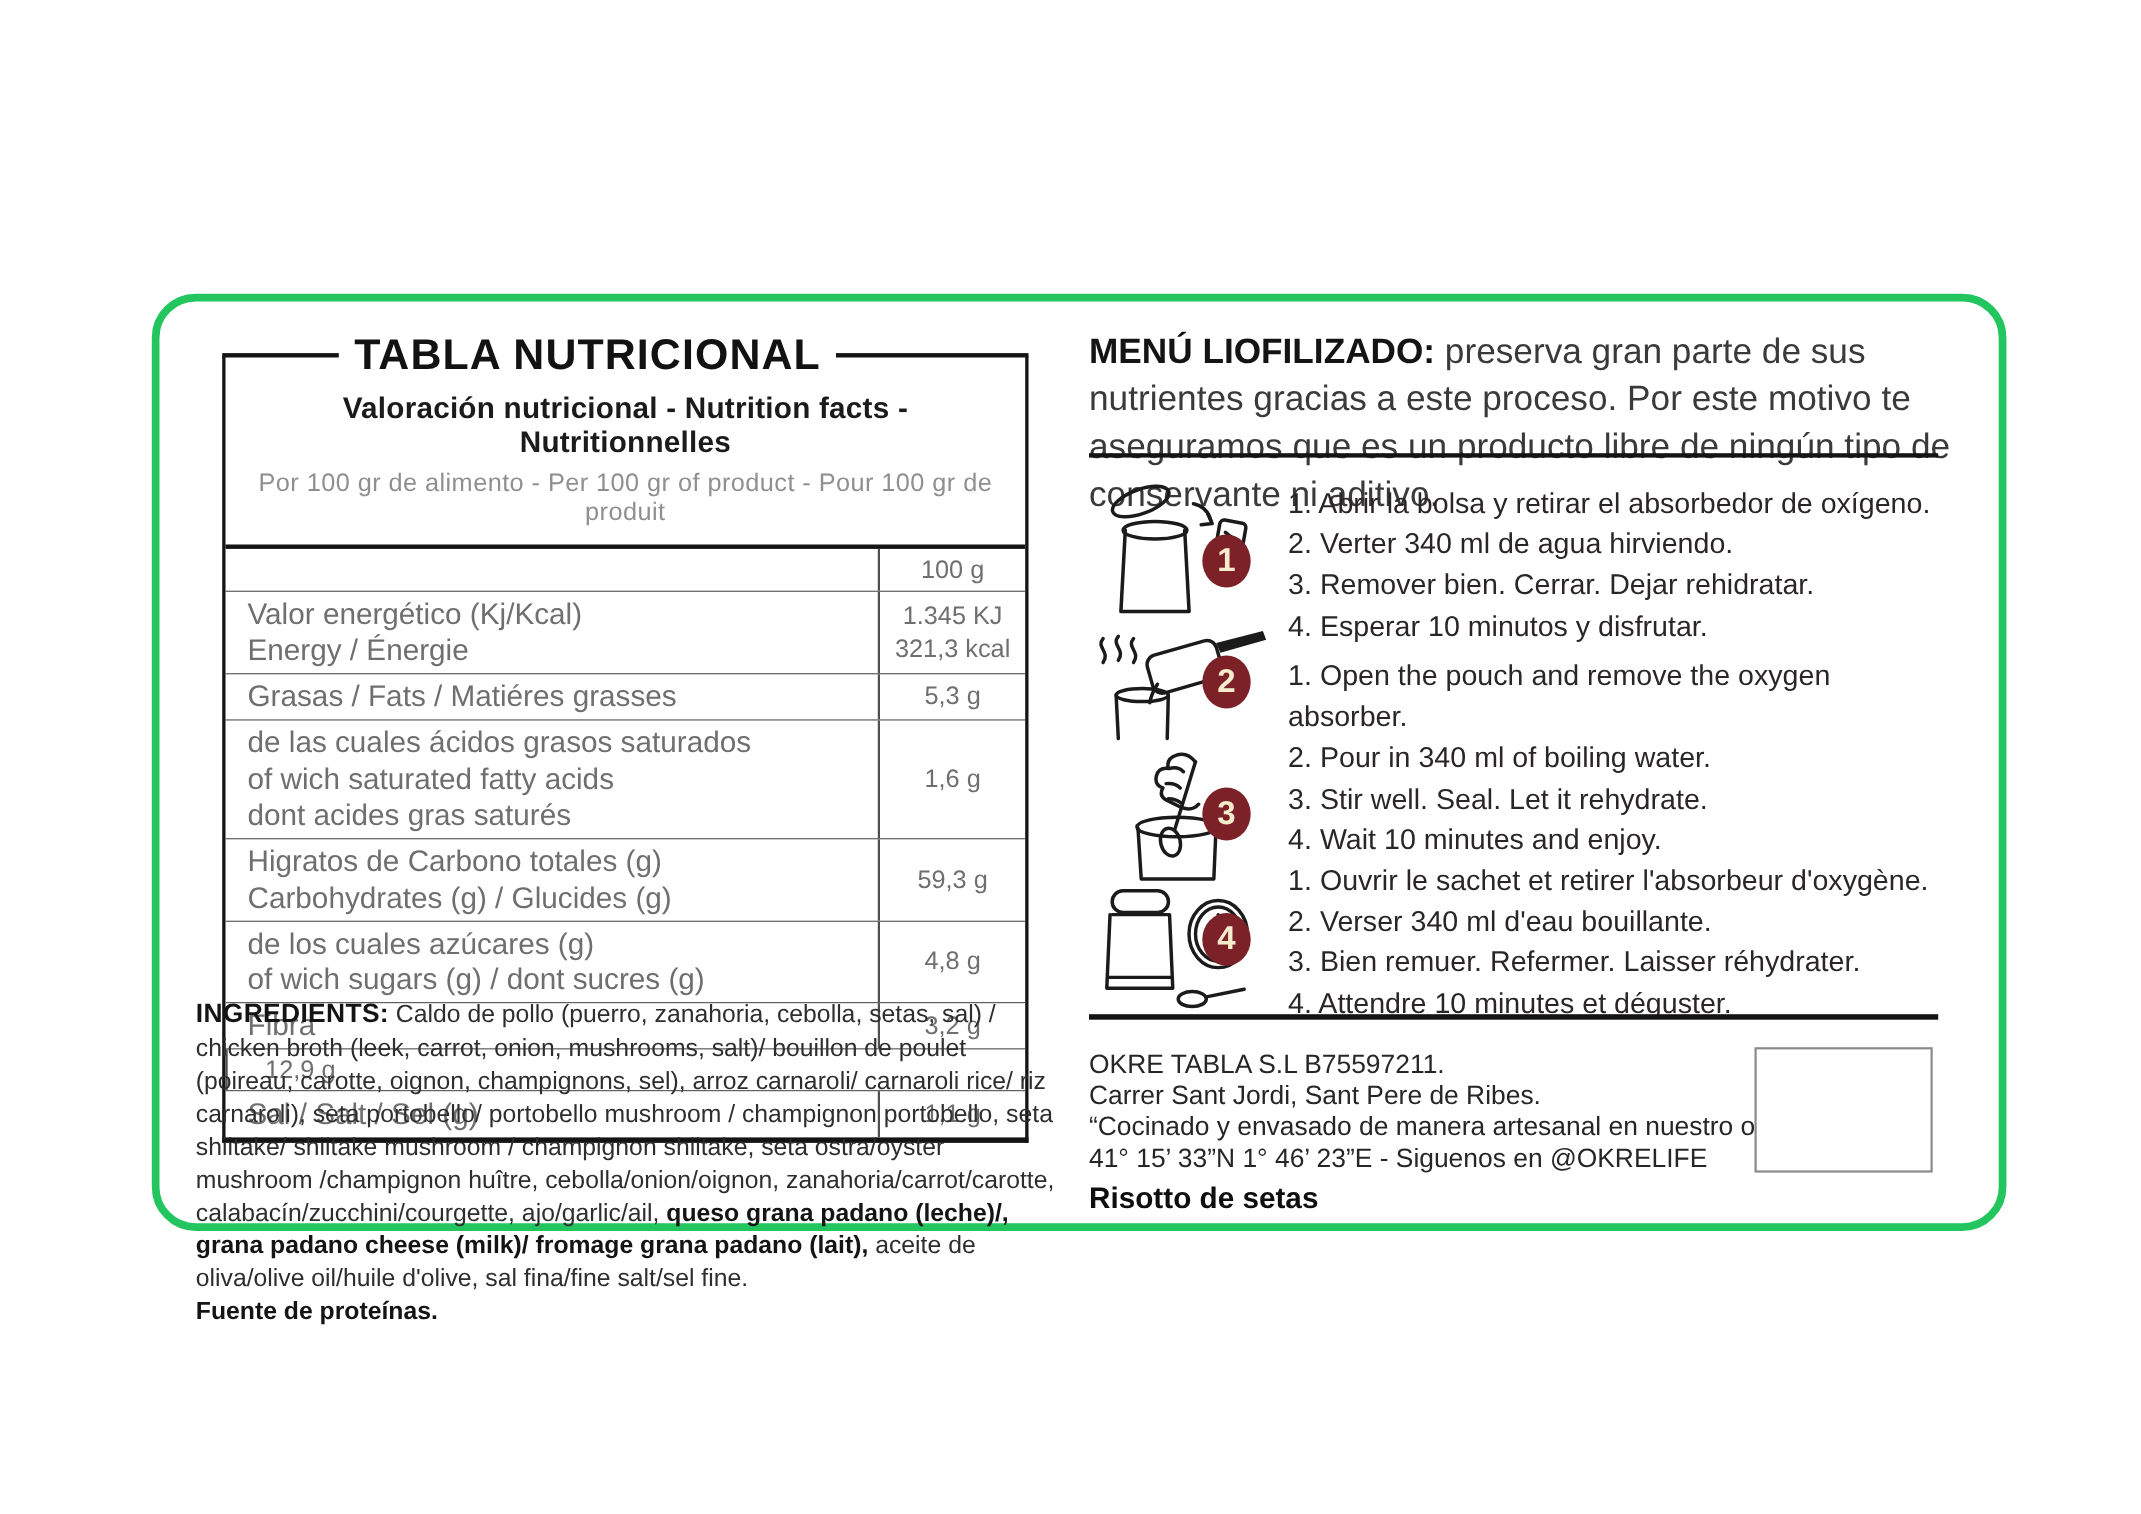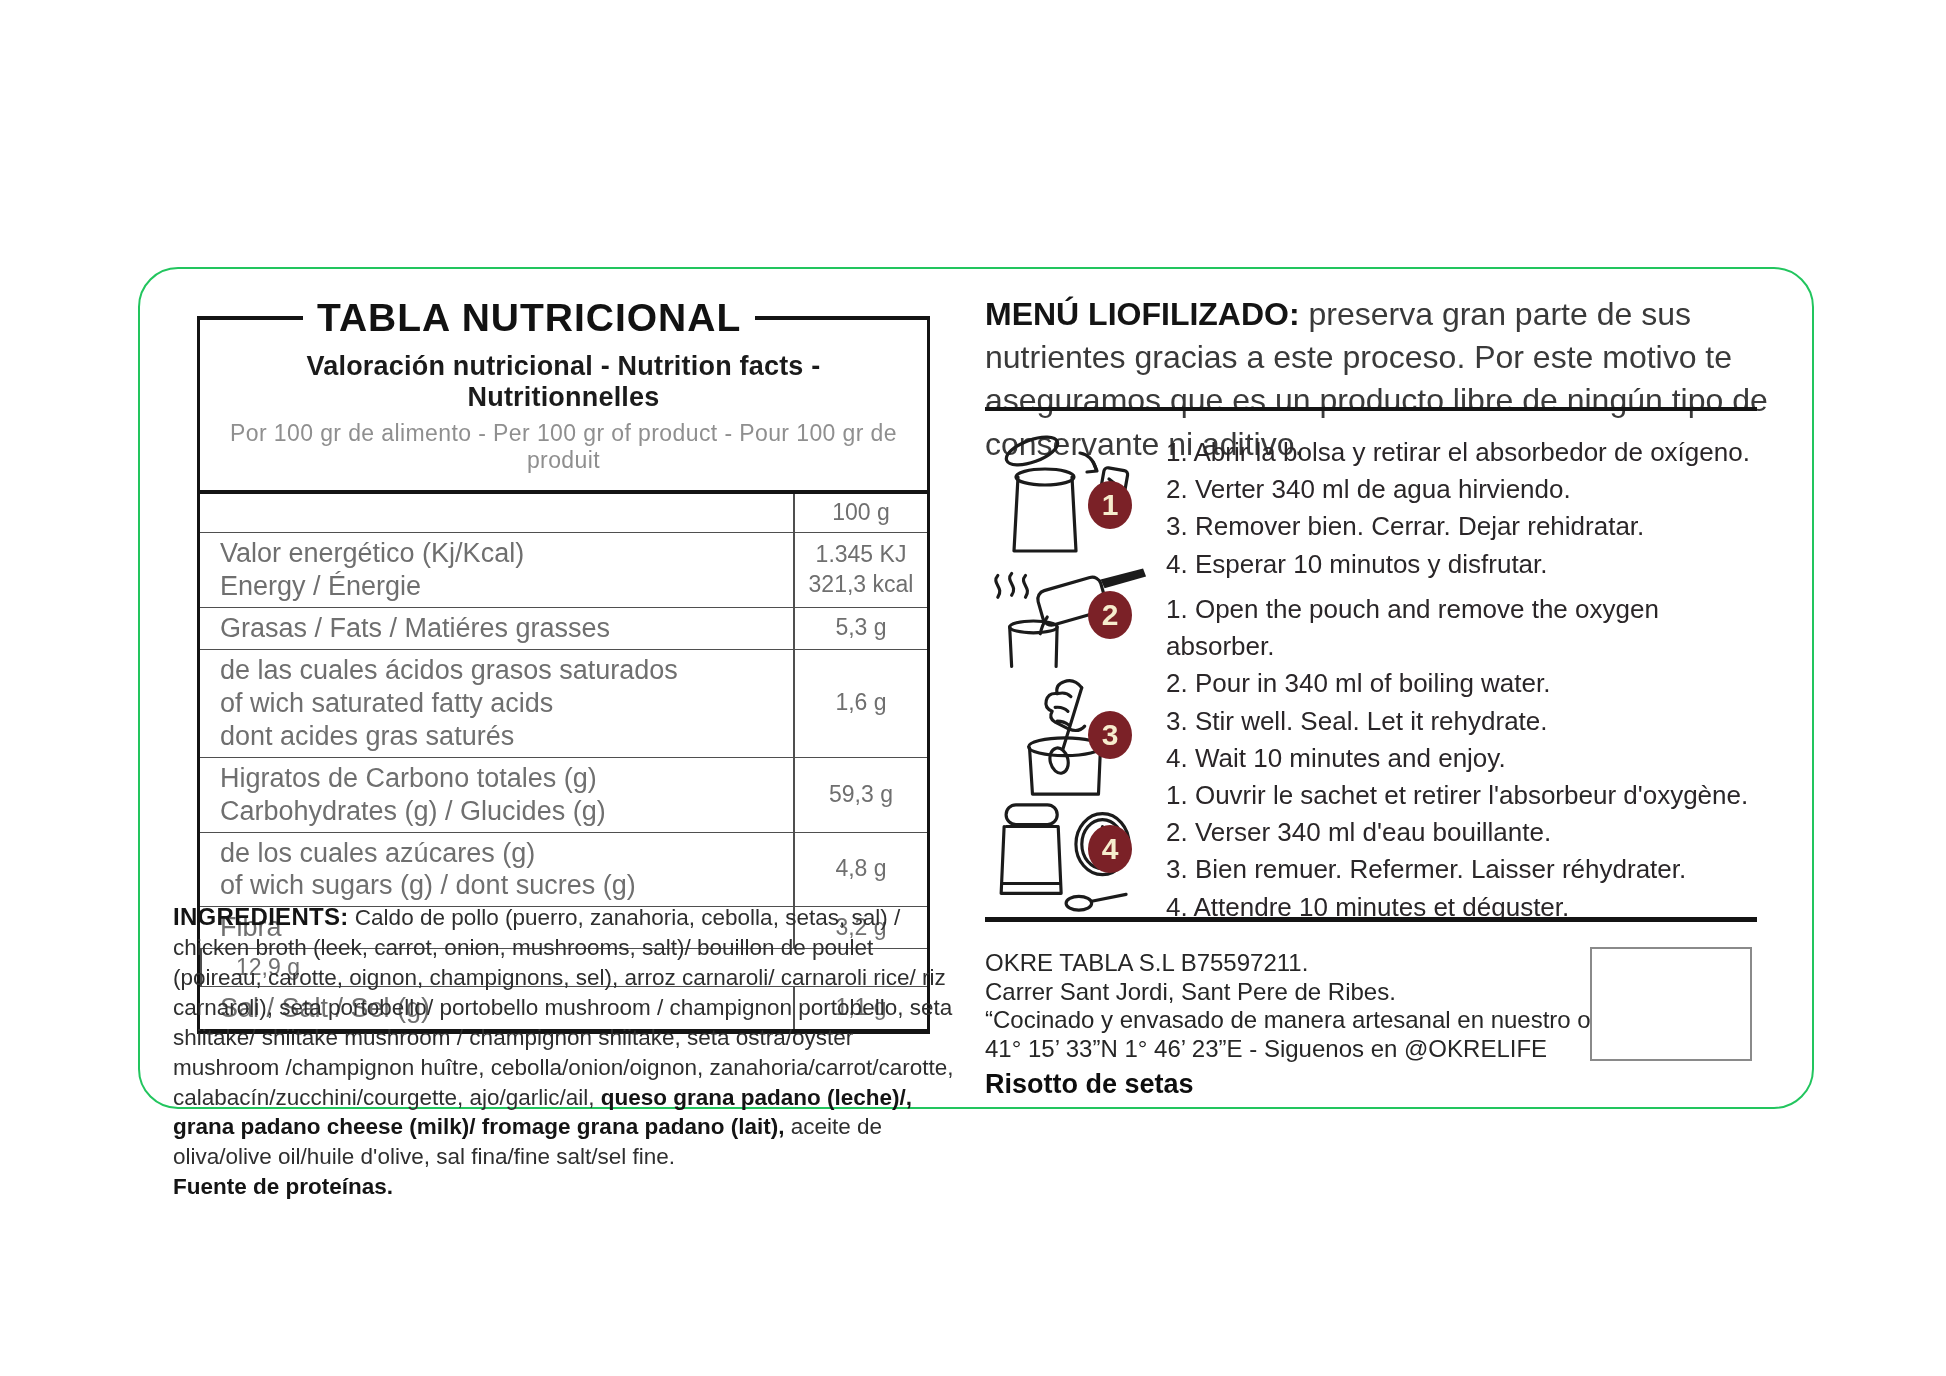--- a/index.html
+++ b/index.html
@@ -1,19 +1,19 @@
 <!DOCTYPE html>
 <html><head>
 <meta charset="utf-8">
 <style>
   html,body{margin:0;padding:0;background:#ffffff;}
   .stage{position:relative;width:1946px;height:1376px;background:#ffffff;overflow:hidden;
          font-family:"Liberation Sans","DejaVu Sans",sans-serif;color:#2b2b2b;}
   .card{position:absolute;left:138px;top:267px;width:1672px;height:838px;background:#fff;
-        border:2px solid #22c55e;border-radius:40px;}
+        border:7px solid #22c55e;border-radius:40px;}
 
   
   .tbox{position:absolute;left:57px;top:50px;width:733px;box-sizing:border-box;
         border:3px solid #141414;border-top:none;border-bottom-width:5px;padding-top:26px;}
   .ttop{position:absolute;top:-23px;left:-3px;right:-3px;display:flex;align-items:center;}
   .seg{height:4px;background:#141414;}
   .seg-l{width:106px;}
   .seg-r{flex:1;}
   .ttitle{margin:0 14px;white-space:nowrap;font-size:39px;font-weight:800;letter-spacing:1px;color:#121212;}
   .vhead{padding:6px 16px 16px;text-align:center;border-bottom:4px solid #141414;}

